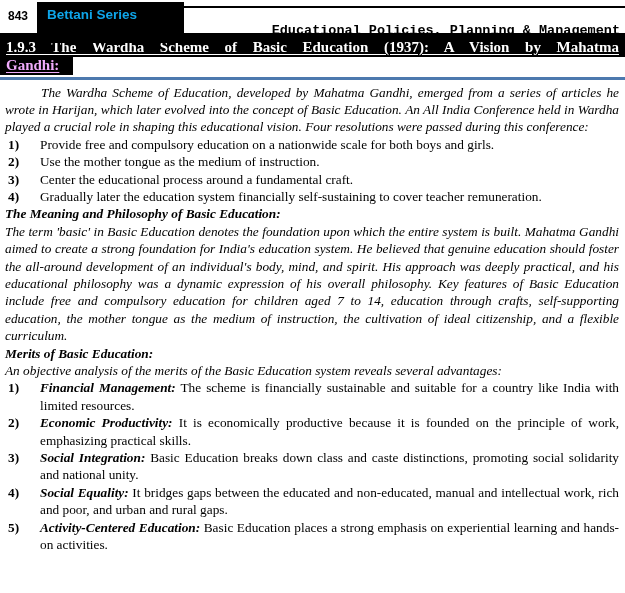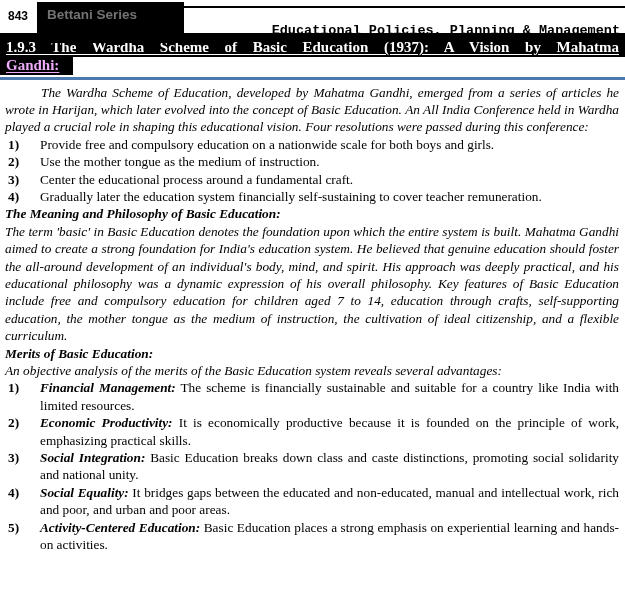--- a/index.html
+++ b/index.html
@@ -21,21 +21,21 @@
   .page-num {
     position: absolute; left: 8px; top: 9px;
     font-family: "Liberation Sans", sans-serif;
     font-weight: bold; font-size: 12px; background: #fff; padding: 0 3px 0 0;
   }
   .pagenum-mask {
     position: absolute; left: 0; top: 5px; width: 37px; height: 4px; background: #fff;
   }
   .series-box {
     position: absolute; left: 37px; top: 2px; width: 147px; height: 41px;
-    background: #000; color: #737373;
+    background: #000; color: #0ea5e9;
     font-family: "Liberation Sans", sans-serif;
     font-weight: bold; font-size: 13.5px; line-height: 25px;
     padding-left: 10px; box-sizing: border-box;
   }
   .header-title {
     position: absolute; right: 5px; top: 23px;
     font-family: Liberation Mono, monospace;
     font-weight: bold; font-size: 13.5px;
   }
   .header-rule {
@@ -119,18 +119,18 @@
     <p class="bold-head">The Meaning and Philosophy of Basic Education:</p>
     <p>The term 'basic' in Basic Education denotes the foundation upon which the entire system is built. Mahatma Gandhi aimed to create a strong foundation for India's education system. He believed that genuine education should foster the all-around development of an individual's body, mind, and spirit. His approach was deeply practical, and his educational philosophy was a dynamic expression of his overall philosophy. Key features of Basic Education include free and compulsory education for children aged 7 to 14, education through crafts, self-supporting education, the mother tongue as the medium of instruction, the cultivation of ideal citizenship, and a flexible curriculum.</p>
 
     <p class="bold-head">Merits of Basic Education:</p>
     <p>An objective analysis of the merits of the Basic Education system reveals several advantages:</p>
 
     <div>
       <div class="li"><span class="num">1)</span><span class="label">Financial Management:</span> <span>The scheme is financially sustainable and suitable for a country like India with limited resources.</span></div>
       <div class="li"><span class="num">2)</span><span class="label">Economic Productivity:</span> <span>It is economically productive because it is founded on the principle of work, emphasizing practical skills.</span></div>
       <div class="li"><span class="num">3)</span><span class="label">Social Integration:</span> <span>Basic Education breaks down class and caste distinctions, promoting social solidarity and national unity.</span></div>
-      <div class="li"><span class="num">4)</span><span class="label">Social Equality:</span> <span>It bridges gaps between the educated and non-educated, manual and intellectual work, rich and poor, and urban and poor areas.</span></div>
+      <div class="li"><span class="num">4)</span><span class="label">Social Equality:</span> <span>It bridges gaps between the educated and non-educated, manual and intellectual work, rich and poor, and urban and rural gaps.</span></div>
       <div class="li"><span class="num">5)</span><span class="label">Activity-Centered Education:</span> <span>Basic Education places a strong emphasis on experiential learning and hands-on activities.</span></div>
     </div>
 
   </div>
 </div>
 
 </body></html>

